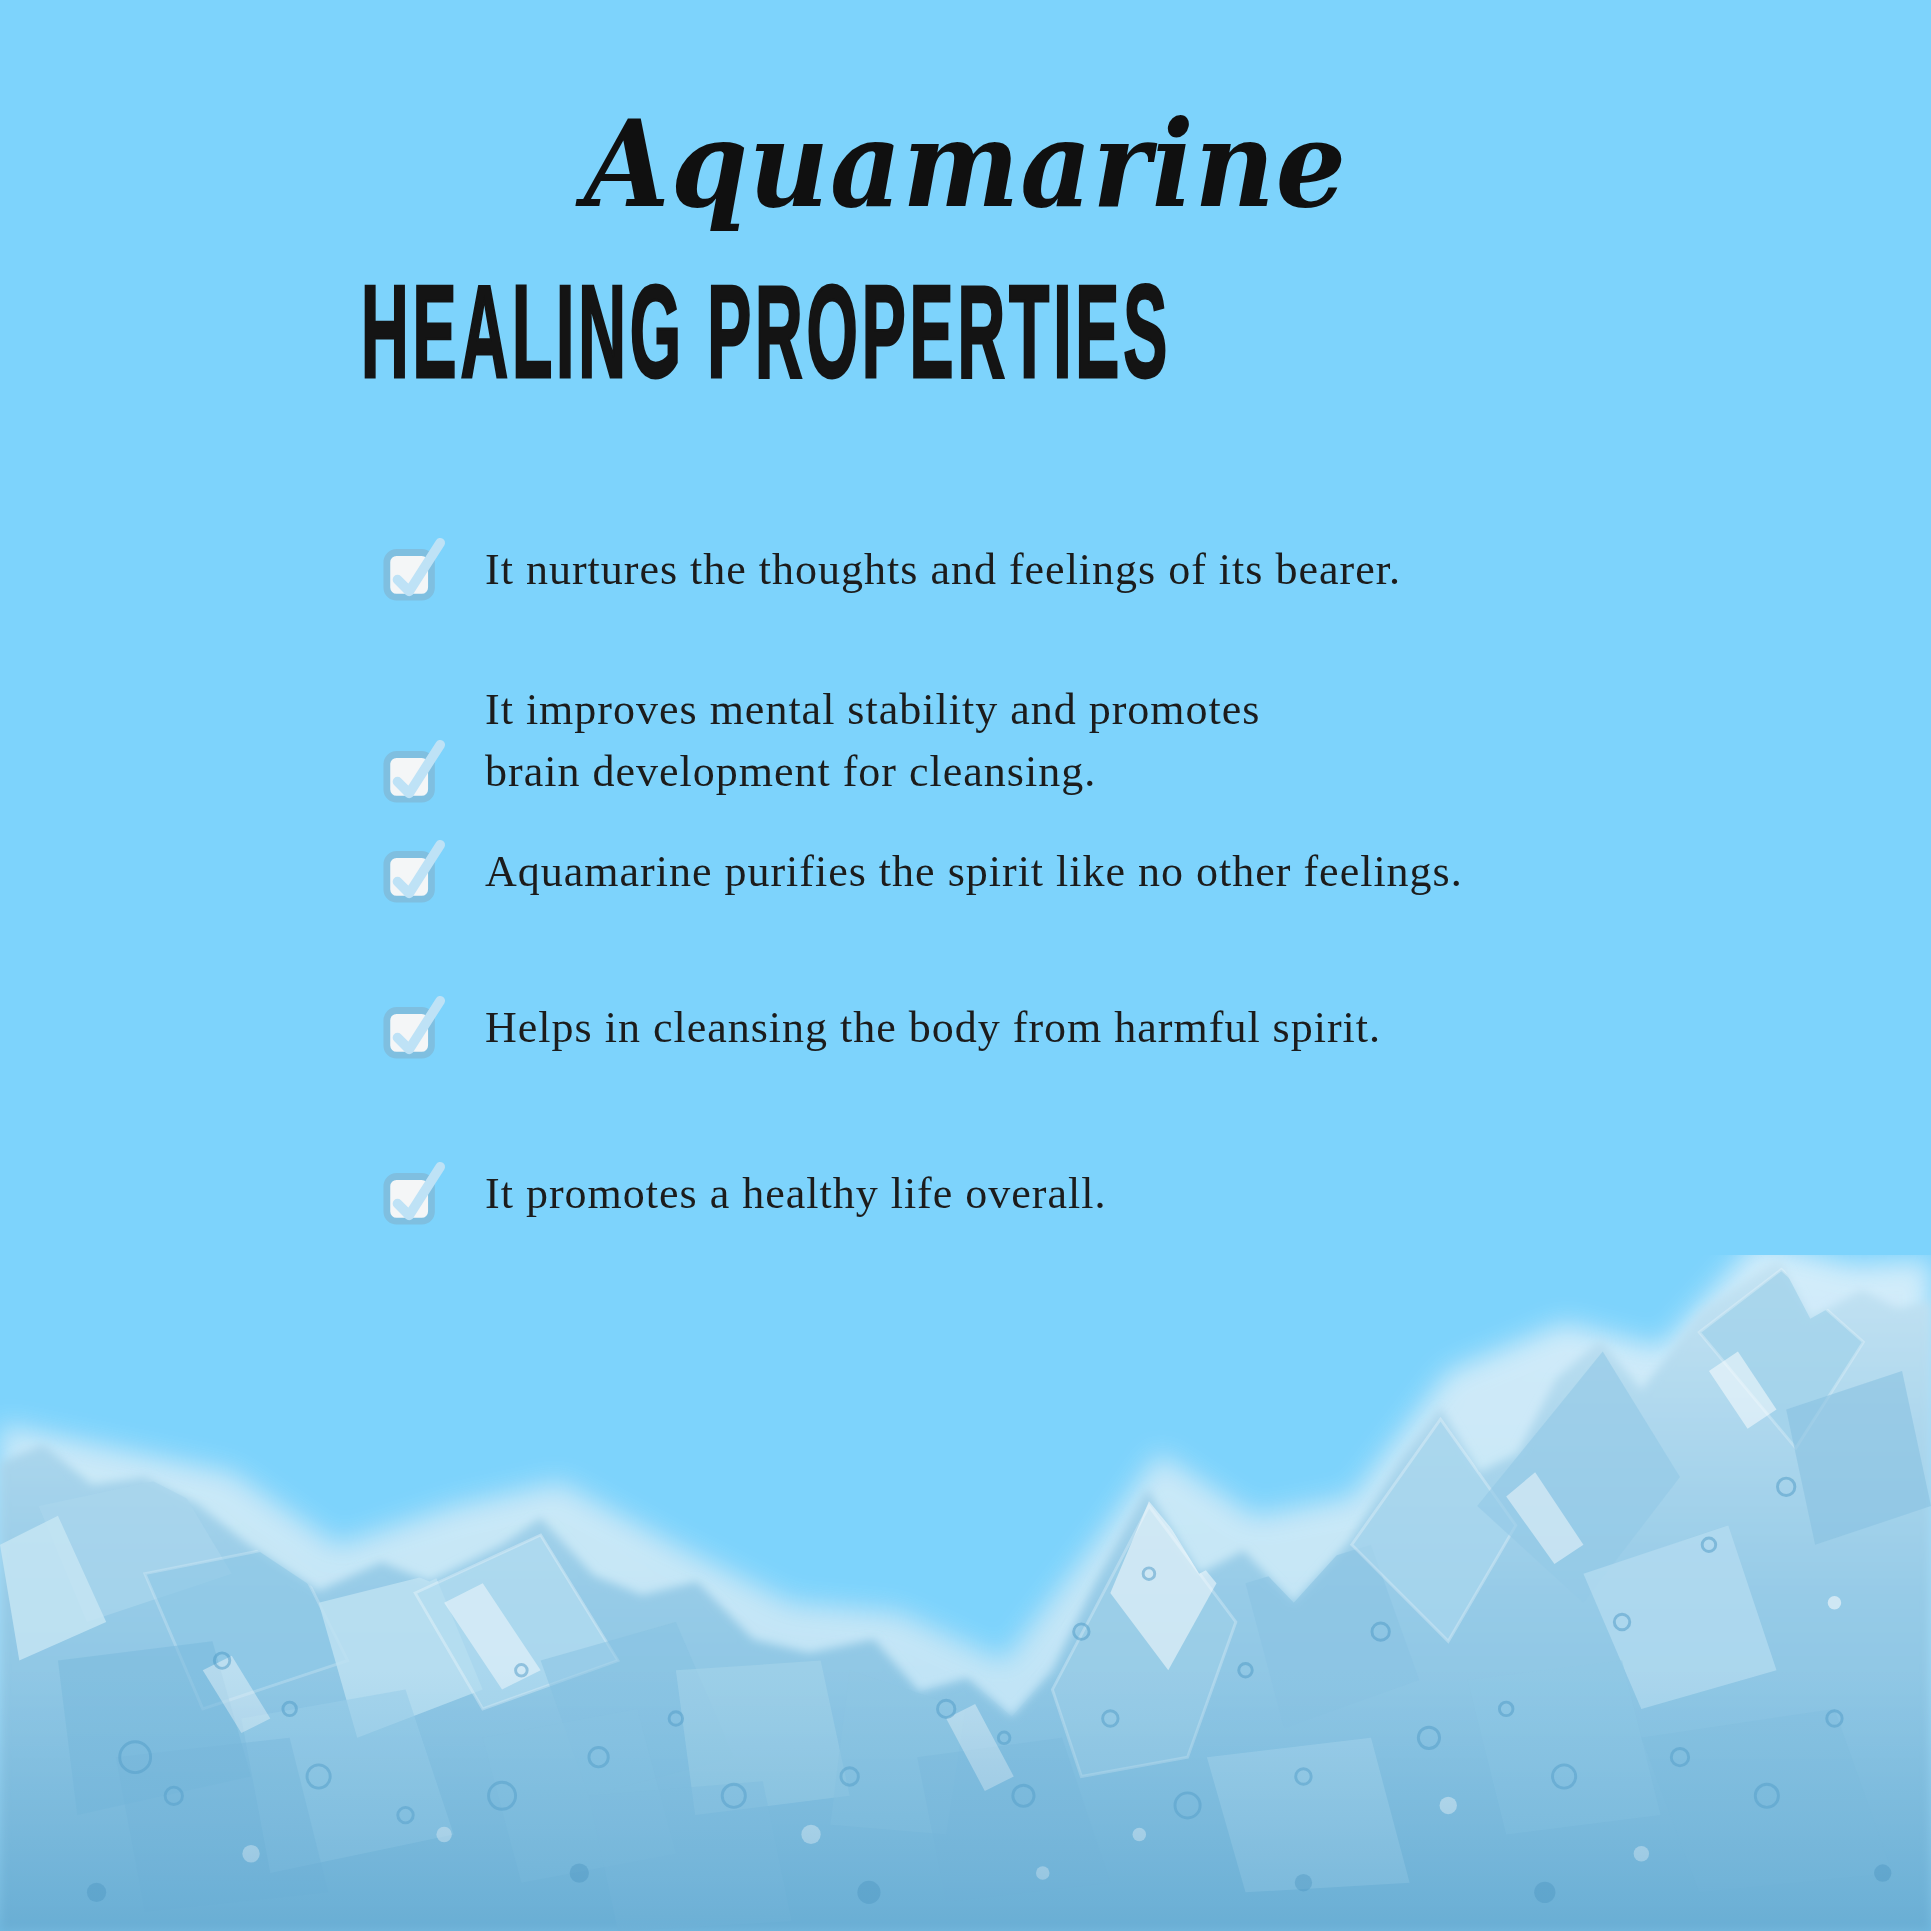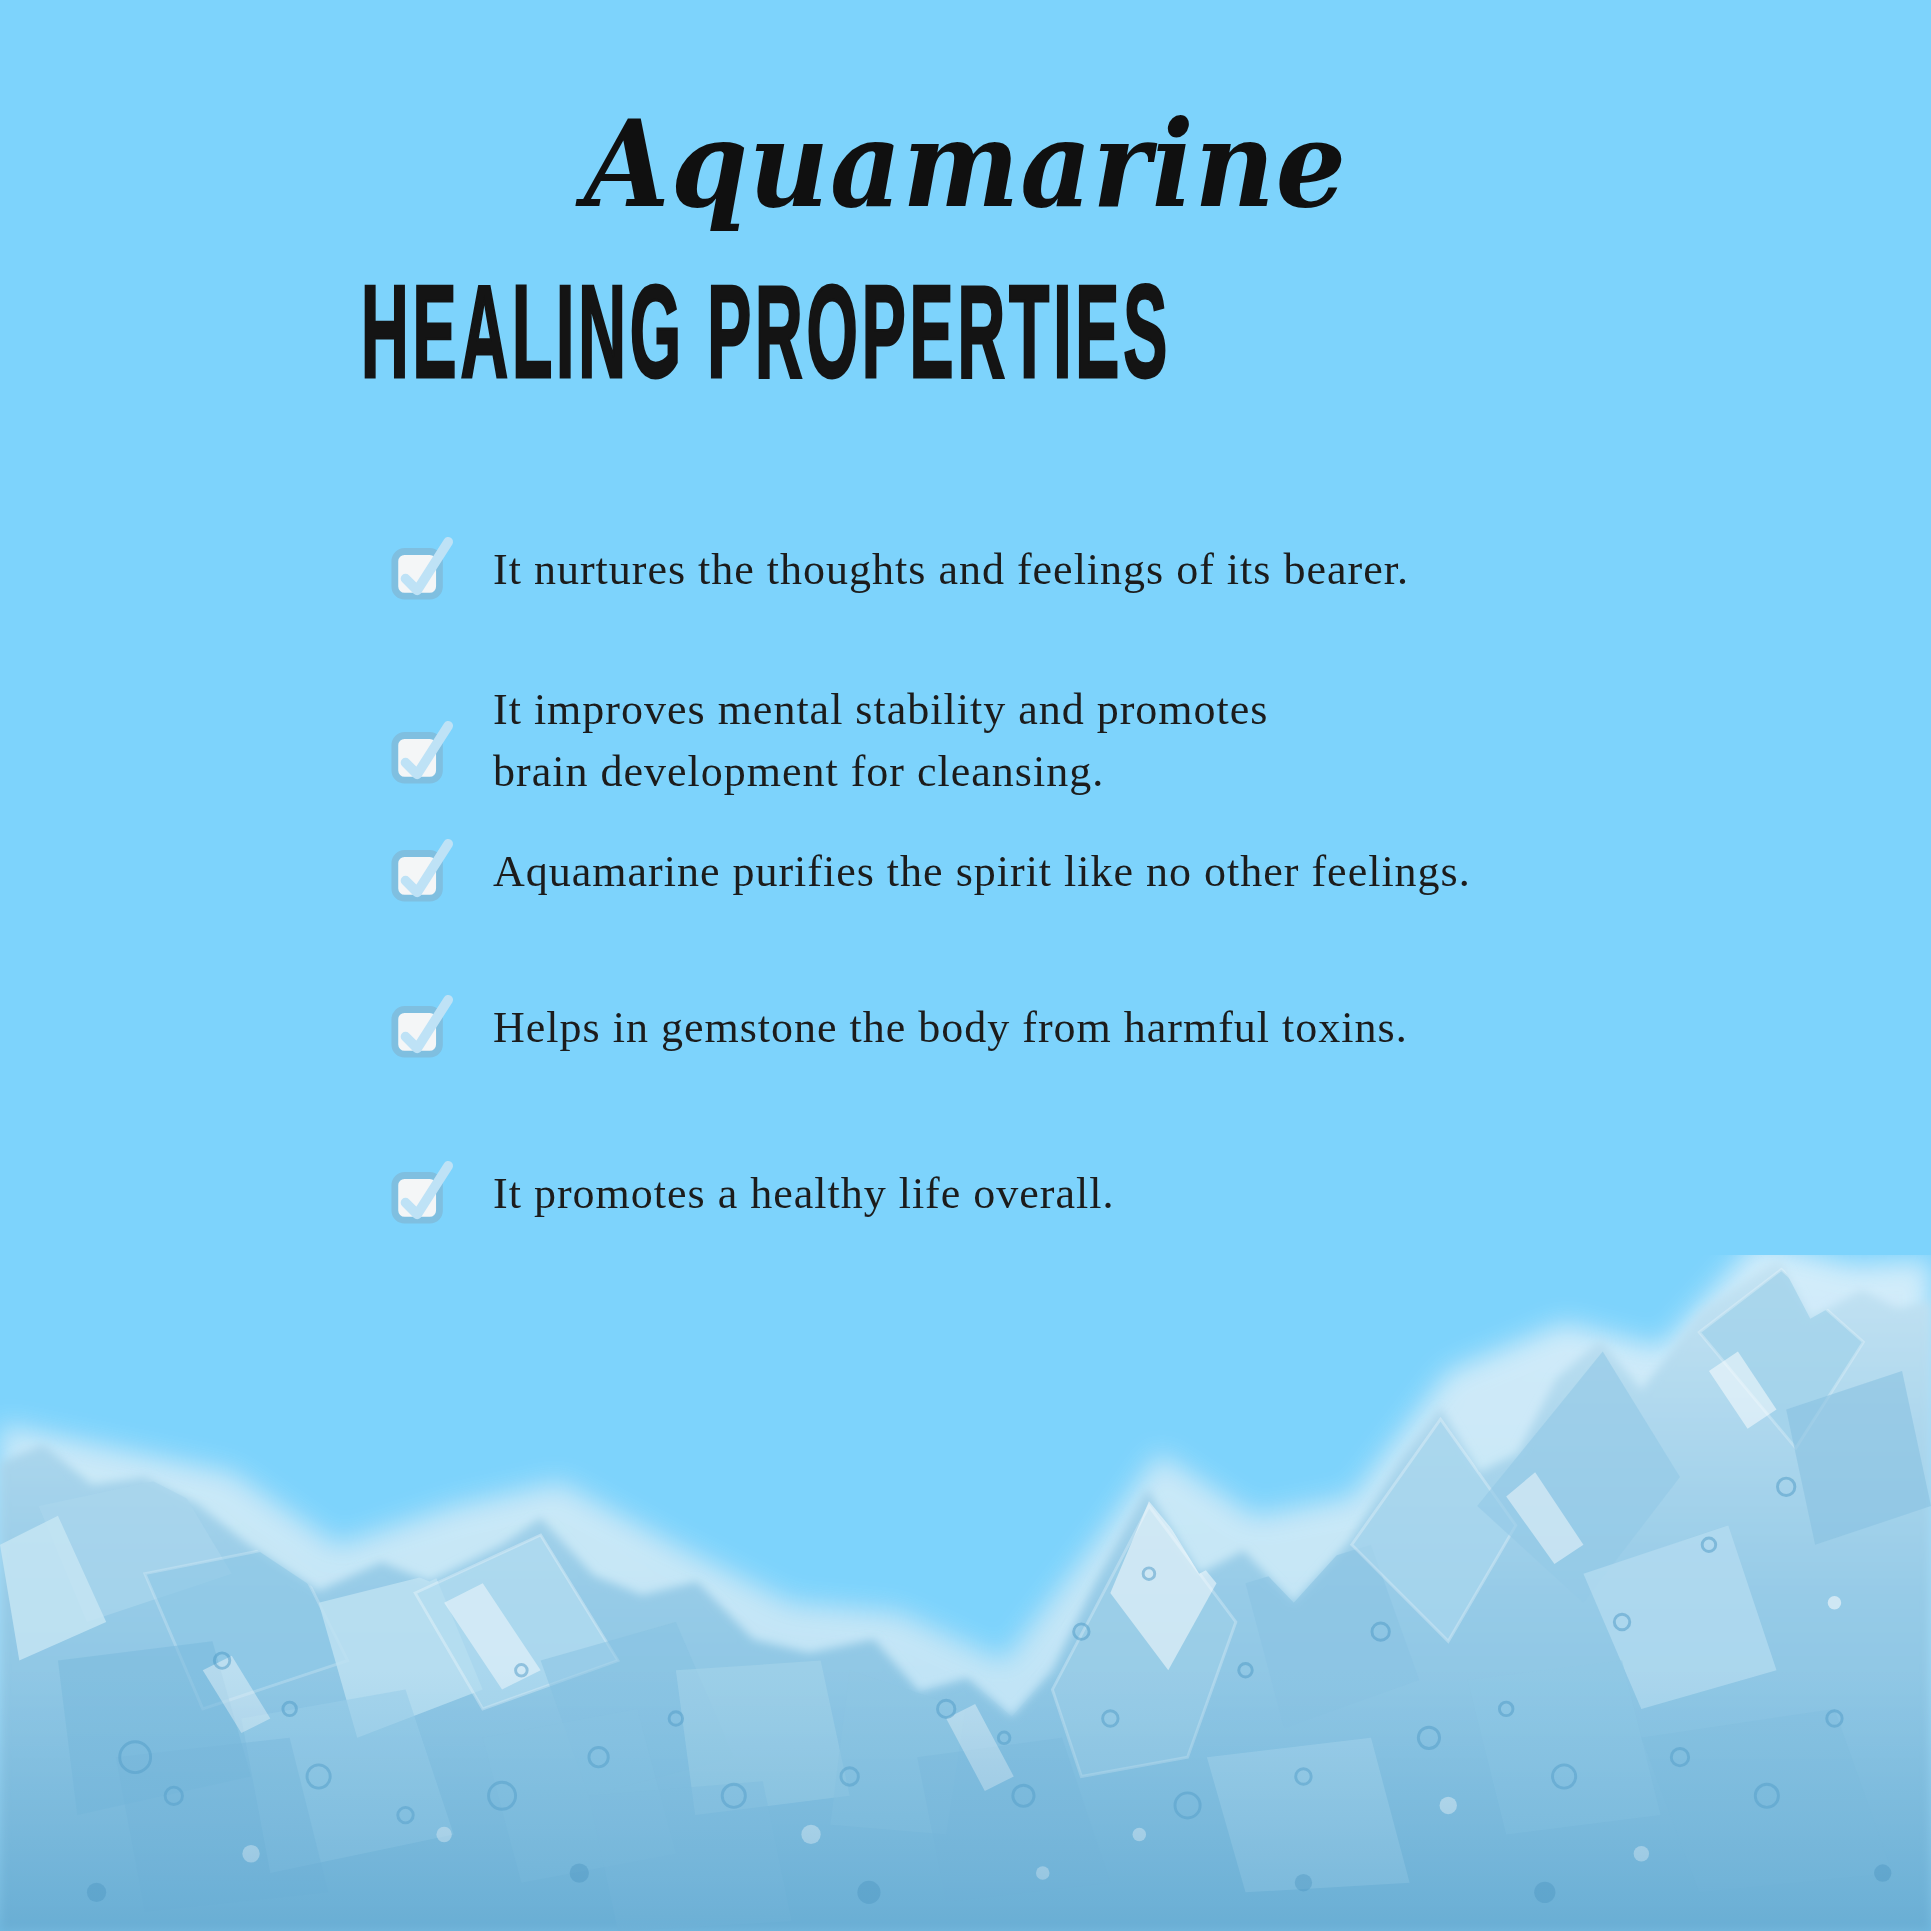--- a/index.html
+++ b/index.html
@@ -29,21 +29,21 @@
     font-weight:700;
     font-size:132px;line-height:1;
     letter-spacing:7.7px;
     color:#141414;
     -webkit-text-stroke:2.9px #141414;
     transform:scaleX(.5);
     transform-origin:center top;
     white-space:nowrap;
   }
   .checklist{position:absolute;left:378px;top:0;width:1506px;}
-  .check-row{position:absolute;left:12px;display:flex;align-items:center;}
+  .check-row{position:absolute;left:4px;display:flex;align-items:flex-end;}
   .row-1{top:548px;}
   .row-2{top:714px;}
   .row-3{top:850px;}
   .row-4{top:1006px;}
   .row-5{top:1172px;}
   .cb{width:64px;height:64px;flex:0 0 64px;margin-top:-12.6px;overflow:visible;}
   .item-text{
     margin-left:39px;
     font-size:44px;line-height:62px;
     letter-spacing:1px;
@@ -90,21 +90,21 @@
         <polyline points="16,44 28,56 60,6" fill="none" stroke-width="10" stroke-linecap="round" stroke-linejoin="round" stroke="#bee2f6"></polyline>
       </svg>
       <div class="item-text">Aquamarine purifies the spirit like no other feelings.</div>
     </div>
 
     <div class="check-row row-4">
       <svg class="cb" viewBox="0 0 66 66">
         <rect x="5" y="16" width="46" height="46" rx="10" fill="#f4f6f7" stroke-width="7" stroke="#7fbfe0"></rect>
         <polyline points="16,44 28,56 60,6" fill="none" stroke-width="10" stroke-linecap="round" stroke-linejoin="round" stroke="#bee2f6"></polyline>
       </svg>
-      <div class="item-text">Helps in gemstone the body from harmful toxins.</div>
+      <div class="item-text">Helps in cleansing the body from harmful spirit.</div>
     </div>
 
     <div class="check-row row-5">
       <svg class="cb" viewBox="0 0 66 66">
         <rect x="5" y="16" width="46" height="46" rx="10" fill="#f4f6f7" stroke-width="7" stroke="#7fbfe0"></rect>
         <polyline points="16,44 28,56 60,6" fill="none" stroke-width="10" stroke-linecap="round" stroke-linejoin="round" stroke="#bee2f6"></polyline>
       </svg>
       <div class="item-text">It promotes a healthy life overall.</div>
     </div>
 

